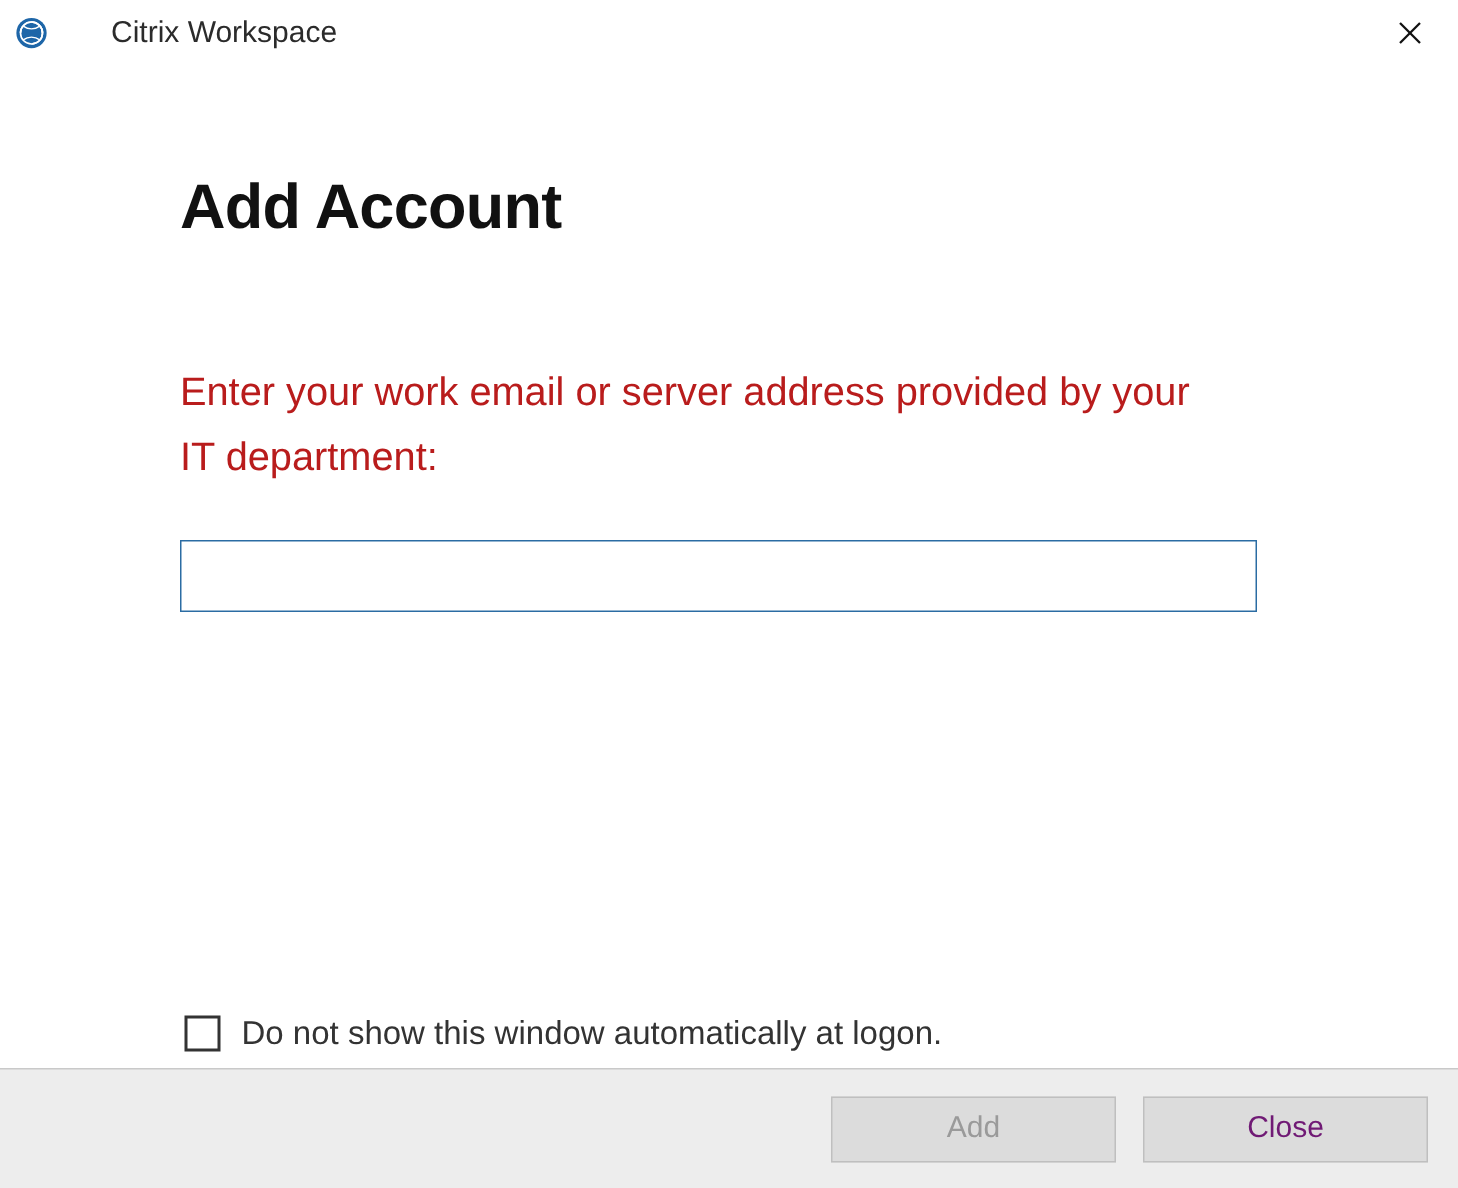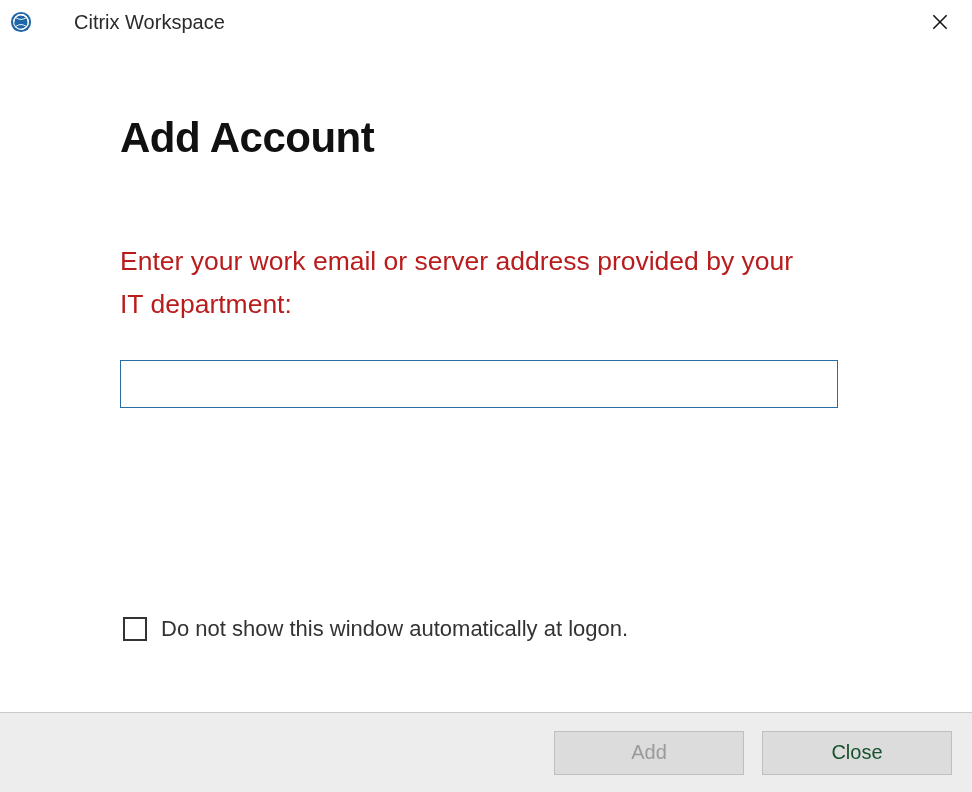--- a/index.html
+++ b/index.html
@@ -68,21 +68,21 @@
       border: 1.5px solid #2b6ca3;
       background: #ffffff;
       font-size: 22px;
       padding: 4px 8px;
       outline: none;
       color: #000;
     }
     .checkbox-row {
       position: absolute;
       left: 123px;
-      top: 616px;
+      top: 676px;
       display: flex;
       align-items: center;
       gap: 14px;
     }
     .chk {
       width: 24px;
       height: 24px;
       border: 2px solid #333;
       background: #fff;
       cursor: pointer;
@@ -105,21 +105,21 @@
       justify-content: flex-end;
       padding-right: 20px;
       gap: 18px;
     }
     .btn {
       width: 190px;
       height: 44px;
       background: #dcdcdc;
       border: 1px solid #bfbfbf;
       font-size: 20px;
-      color: #14532d;
+      color: #701a75;
       display: flex;
       align-items: center;
       justify-content: center;
       cursor: pointer;
     }
     .btn.disabled {
       color: #9a9a9a;
       cursor: default;
     }
   </style>

